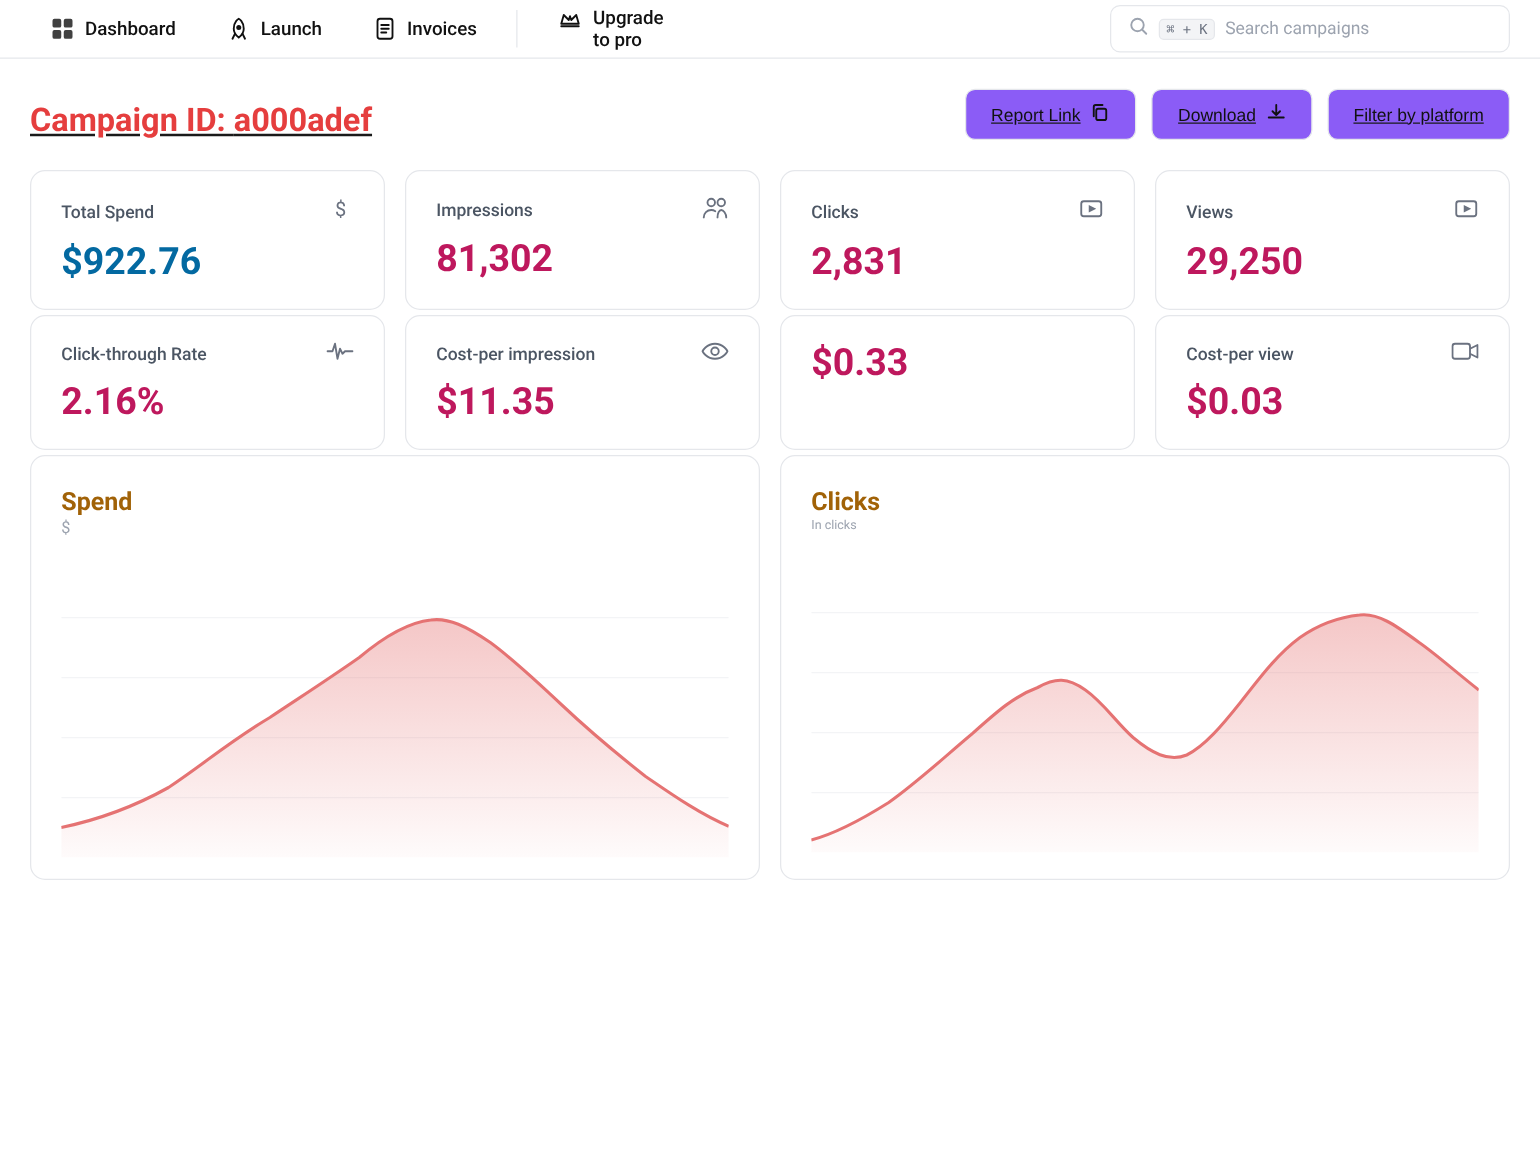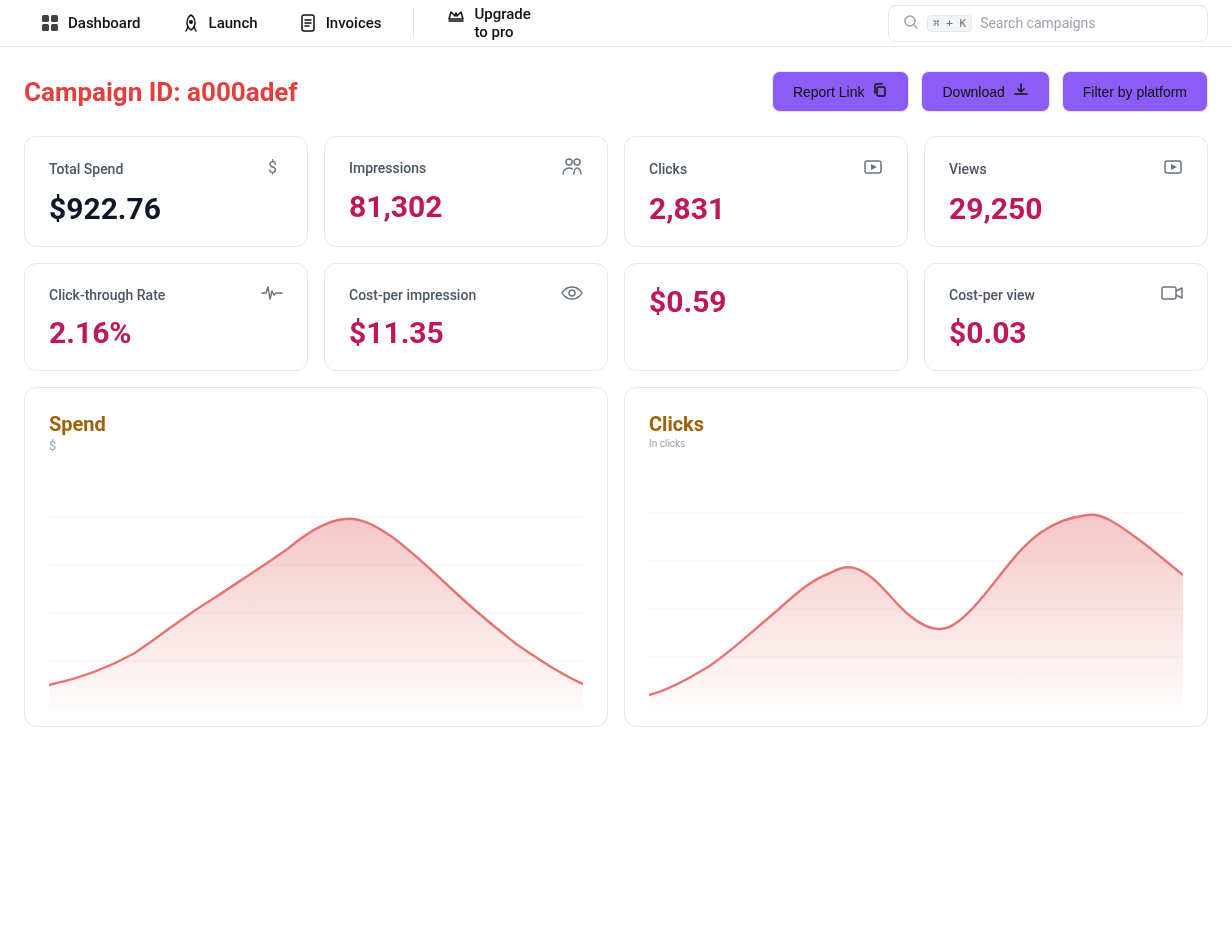--- a/index.html
+++ b/index.html
@@ -78,23 +78,24 @@
     }
 
     
     .main {
       padding: 24px 24px 0 24px;
     }
 
     
     .header-row {
       display: flex;
-      align-items: center;
+      align-items: flex-end;
       justify-content: space-between;
       margin-bottom: 24px;
+      text-decoration: underline;
     }
     .campaign-id {
       font-size: 26px;
       font-weight: 700;
       color: #111;
     }
     .campaign-id span {
       color: #e53e3e;
     }
     .header-buttons {
@@ -113,21 +114,21 @@
       font-weight: 500;
       cursor: pointer;
       color: #111;
     }
 
     
     .metrics-grid {
       display: grid;
       grid-template-columns: repeat(4, 1fr);
       gap: 16px;
-      margin-bottom: 16px;
+      margin-bottom: 4px;
     }
     .metric-card {
       border: 1px solid #e5e7eb;
       border-radius: 12px;
       padding: 20px 24px;
       background: #fff;
     }
     .metric-header {
       display: flex;
       align-items: center;
@@ -141,21 +142,21 @@
     }
     .metric-icon {
       color: #6b7280;
       font-size: 18px;
     }
     .metric-value {
       font-size: 30px;
       font-weight: 700;
       color: #be185d;
     }
-    .metric-value.red { color: #0f172a; }
+    .metric-value.red { color: #0369a1; }
 
     
     .charts-grid {
       display: grid;
       grid-template-columns: 1fr 1fr;
       gap: 16px;
     }
     .chart-card {
       border: 1px solid #e5e7eb;
       border-radius: 12px;
@@ -368,21 +369,21 @@
           <svg width="22" height="16" viewBox="0 0 22 16" fill="none">
             <path d="M1 8C1 8 4 2 11 2C18 2 21 8 21 8C21 8 18 14 11 14C4 14 1 8 1 8Z" stroke="#6b7280" stroke-width="1.5" fill="none"></path>
             <circle cx="11" cy="8" r="3" stroke="#6b7280" stroke-width="1.5" fill="none"></circle>
           </svg>
         </span>
       </div>
       <div class="metric-value">$11.35</div>
     </div>
 
     <div class="metric-card">
-      <div class="metric-value">$0.59</div>
+      <div class="metric-value">$0.33</div>
     </div>
 
     <div class="metric-card">
       <div class="metric-header">
         <span class="metric-label">Cost-per view</span>
         <span class="metric-icon">
           <svg width="22" height="16" viewBox="0 0 22 16" fill="none">
             <rect x="1" y="2" width="14" height="12" rx="2" stroke="#6b7280" stroke-width="1.5" fill="none"></rect>
             <path d="M15 6L21 3V13L15 10" stroke="#6b7280" stroke-width="1.5" fill="none" stroke-linejoin="round"></path>
           </svg>

